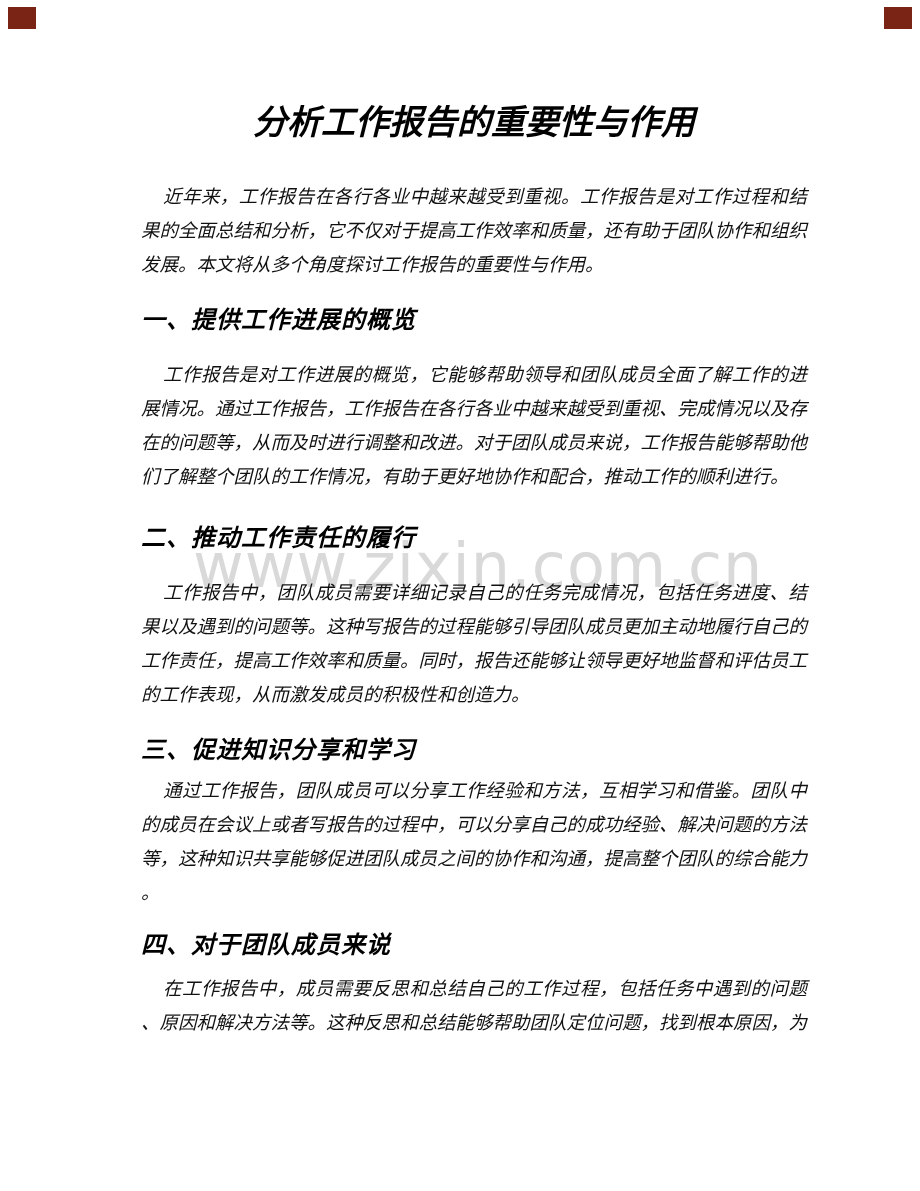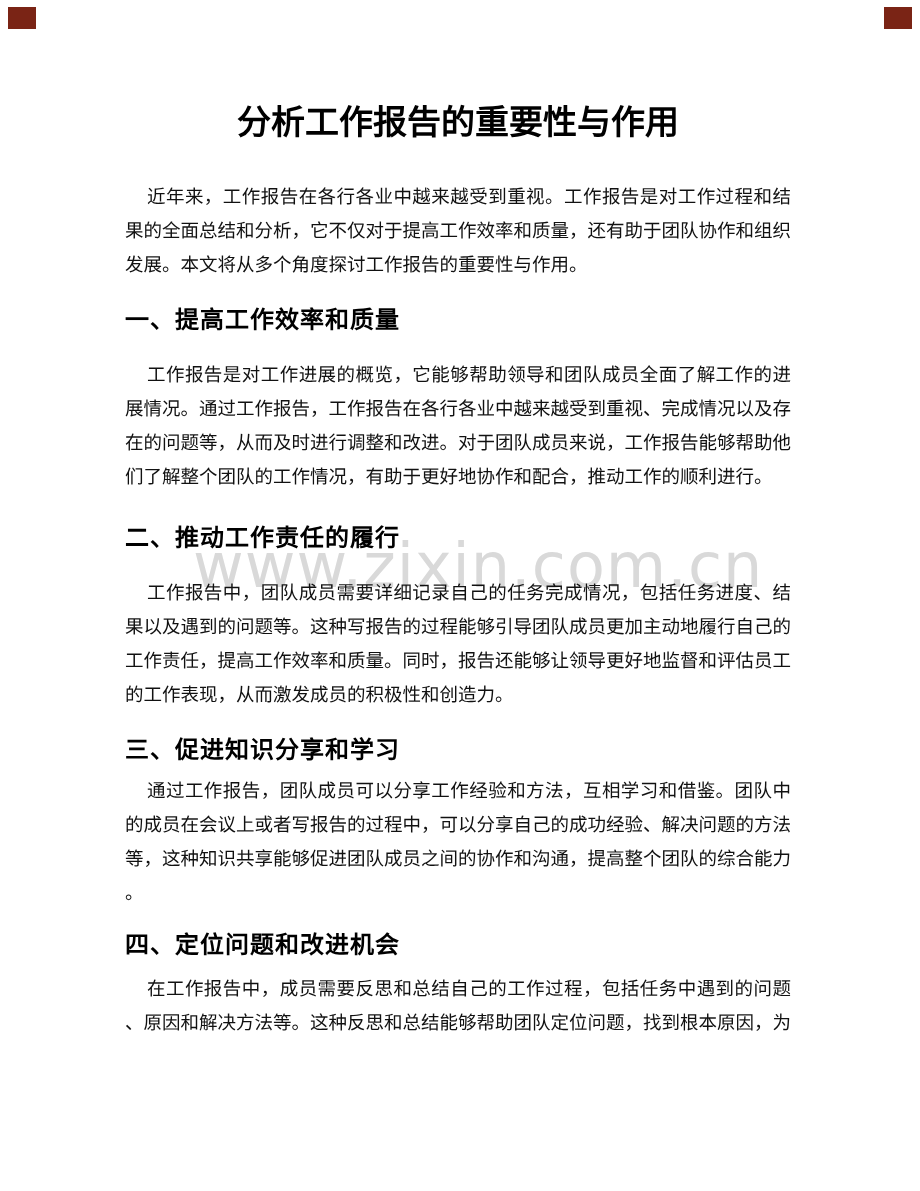--- a/index.html
+++ b/index.html
@@ -35,24 +35,25 @@
     font-size: 62px;
     line-height: 66px;
     letter-spacing: 1px;
     color: #d9d9d9;
     white-space: nowrap;
     user-select: none;
   }
 
   .content {
     position: absolute;
-    left: 125px;
+    left: 141px;
     top: 0;
     width: 666px;
     z-index: 1;
+    font-style: italic;
   }
 
   .doc-title {
     margin-top: 100px;
     font-family: "Liberation Sans", "DejaVu Sans", sans-serif;
     font-weight: bold;
     font-size: 34px;
     line-height: 44px;
     text-align: center;
     color: #000000;
@@ -100,33 +101,33 @@
 
   <div class="watermark">www.zixin.com.cn</div>
 
   <div class="content">
 
     <h1 class="doc-title">分析工作报告的重要性与作用</h1>
 
     <p class="lead">近年来，工作报告在各行各业中越来越受到重视。工作报告是对工作过程和结果的全面总结和分析，它不仅对于提高工作效率和质量，还有助于团队协作和组织发展。本文将从多个角度探讨工作报告的重要性与作用。</p>
 
     <div class="section section-1">
-      <h2 class="section-heading">一、提高工作效率和质量</h2>
+      <h2 class="section-heading">一、提供工作进展的概览</h2>
       <p class="section-body">工作报告是对工作进展的概览，它能够帮助领导和团队成员全面了解工作的进展情况。通过工作报告，工作报告在各行各业中越来越受到重视、完成情况以及存在的问题等，从而及时进行调整和改进。对于团队成员来说，工作报告能够帮助他们了解整个团队的工作情况，有助于更好地协作和配合，推动工作的顺利进行。</p>
     </div>
 
     <div class="section section-2">
       <h2 class="section-heading">二、推动工作责任的履行</h2>
       <p class="section-body">工作报告中，团队成员需要详细记录自己的任务完成情况，包括任务进度、结果以及遇到的问题等。这种写报告的过程能够引导团队成员更加主动地履行自己的工作责任，提高工作效率和质量。同时，报告还能够让领导更好地监督和评估员工的工作表现，从而激发成员的积极性和创造力。</p>
     </div>
 
     <div class="section section-3">
       <h2 class="section-heading">三、促进知识分享和学习</h2>
       <p class="section-body">通过工作报告，团队成员可以分享工作经验和方法，互相学习和借鉴。团队中的成员在会议上或者写报告的过程中，可以分享自己的成功经验、解决问题的方法等，这种知识共享能够促进团队成员之间的协作和沟通，提高整个团队的综合能力。</p>
     </div>
 
     <div class="section section-4">
-      <h2 class="section-heading">四、定位问题和改进机会</h2>
+      <h2 class="section-heading">四、对于团队成员来说</h2>
       <p class="section-body">在工作报告中，成员需要反思和总结自己的工作过程，包括任务中遇到的问题、原因和解决方法等。这种反思和总结能够帮助团队定位问题，找到根本原因，为</p>
     </div>
 
   </div>
 </div>
 
 </body></html>

